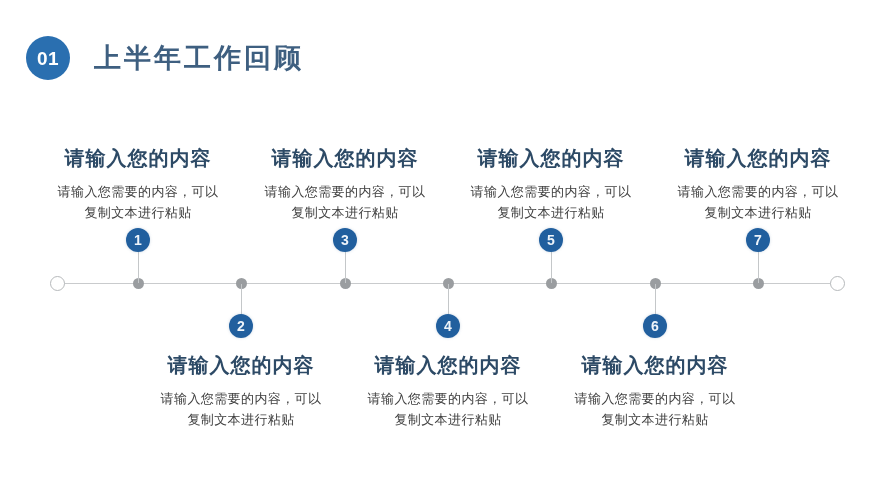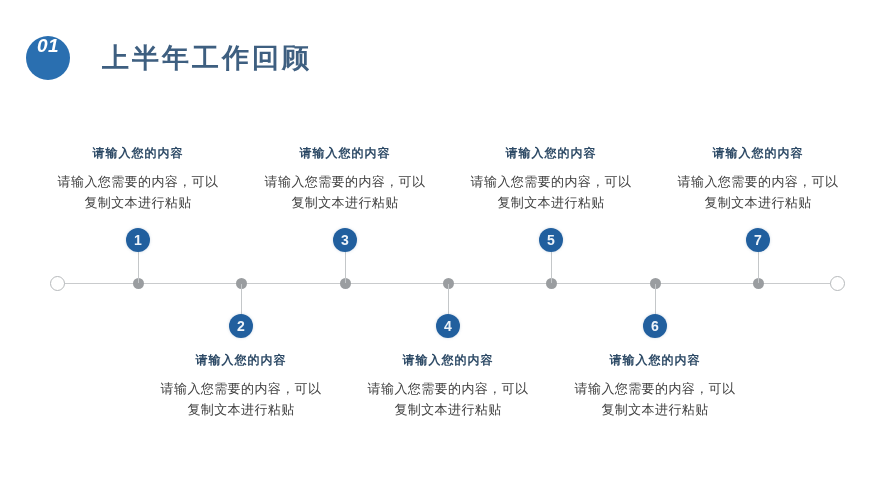--- a/index.html
+++ b/index.html
@@ -22,33 +22,33 @@
     top: 36px;
     display: flex;
     align-items: center;
   }
   .badge {
     width: 44px;
     height: 44px;
     border-radius: 50%;
     background: #2a6fb0;
     display: flex;
+    align-items: center;
     justify-content: center;
     flex: 0 0 auto;
-    font-style: italic;
   }
   .badge-text {
     color: #ffffff;
     font-size: 19px;
     font-weight: bold;
     letter-spacing: 0.5px;
     line-height: 1;
   }
   .header-title {
-    margin-left: 32px;
+    margin-left: 24px;
     color: #3e5f80;
     font-size: 27px;
     font-weight: bold;
     letter-spacing: 3px;
     white-space: nowrap;
   }
 
   
   .stage {
     position: absolute;
@@ -129,21 +129,21 @@
     position: absolute;
     width: 230px;
     left: -115px;
     text-align: center;
   }
   .node.up .textblock   { top: 145px; }
   .node.down .textblock { top: 352px; }
 
   .tb-heading {
     color: #2d4a66;
-    font-size: 12px;
+    font-size: 20px;
     font-weight: bold;
     letter-spacing: 1px;
     margin-bottom: 9px;
     white-space: nowrap;
   }
   .tb-body {
     color: #404040;
     font-size: 13px;
     line-height: 21px;
     letter-spacing: 0.4px;

